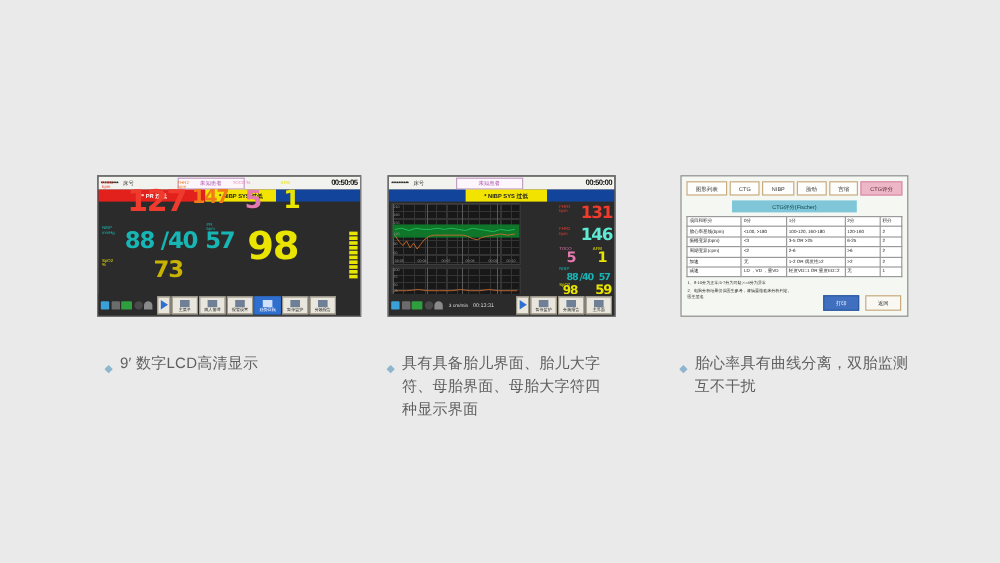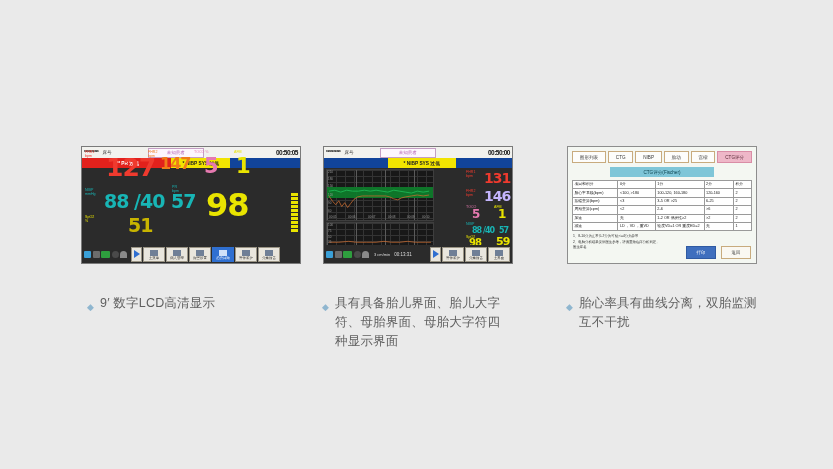--- a/index.html
+++ b/index.html
@@ -360,21 +360,21 @@
       <span>bpm</span>
     </div>
     <div class="bignum" style="left:89px; top:46px; font-size:19px; color:#18b5b5;">57</div>
 
     <div class="vlabel" style="left:3px; top:68px; color:#e9e400;">
       <span>SpO2</span><br>
       <span>%</span>
     </div>
     <div class="bignum" style="left:124px; top:44px; font-size:32px; color:#e9e400;">98</div>
 
-    <div class="bignum" style="left:46px; top:70px; font-size:19px; color:#c8b400;">51</div>
+    <div class="bignum" style="left:46px; top:70px; font-size:19px; color:#c8b400;">73</div>
 
     <div class="bargraph" style="top:46px;">
       <i></i>
         <i></i>
         <i></i>
         <i></i>
         <i></i>
         <i></i>
         <i></i>
         <i></i>
@@ -477,21 +477,21 @@
     <div class="vlabel" style="left:30px; top:23px; color:#ef3a2e;">
       <span>FHR1</span><br>
       <span>bpm</span>
     </div>
     <div class="bignum" style="left:48px; top:25px; font-size:14px; color:#ef3a2e;">131</div>
 
     <div class="vlabel" style="left:30px; top:42px; color:#ef3a2e;">
       <span>FHR2</span><br>
       <span>bpm</span>
     </div>
-    <div class="bignum" style="left:48px; top:43px; font-size:14px; color:#c4b5fd;">146</div>
+    <div class="bignum" style="left:48px; top:43px; font-size:14px; color:#5eead4;">146</div>
 
     <div class="vlabel" style="left:30px; top:58px; color:#e67ab0;">
       <span>TOCO</span>
     </div>
     <div class="bignum" style="left:36px; top:62px; font-size:12px; color:#e67ab0;">5</div>
     <div class="vlabel" style="left:58px; top:58px; color:#e9e400;">AFM</div>
     <div class="bignum" style="left:62px; top:62px; font-size:12px; color:#e9e400;">1</div>
 
     <div class="vlabel" style="left:30px; top:75px; color:#18b5b5;">
       <span>NIBP</span>

